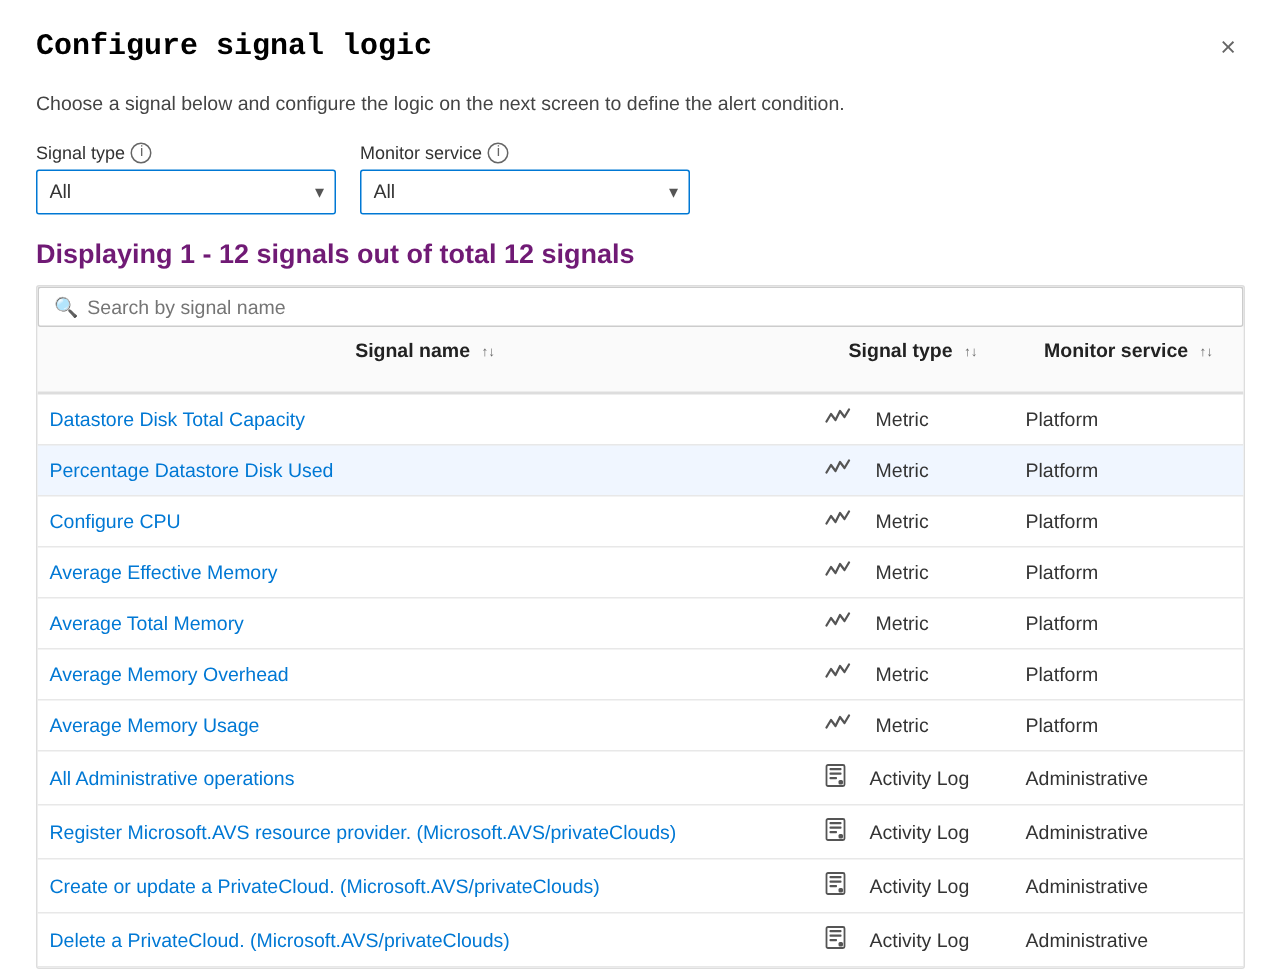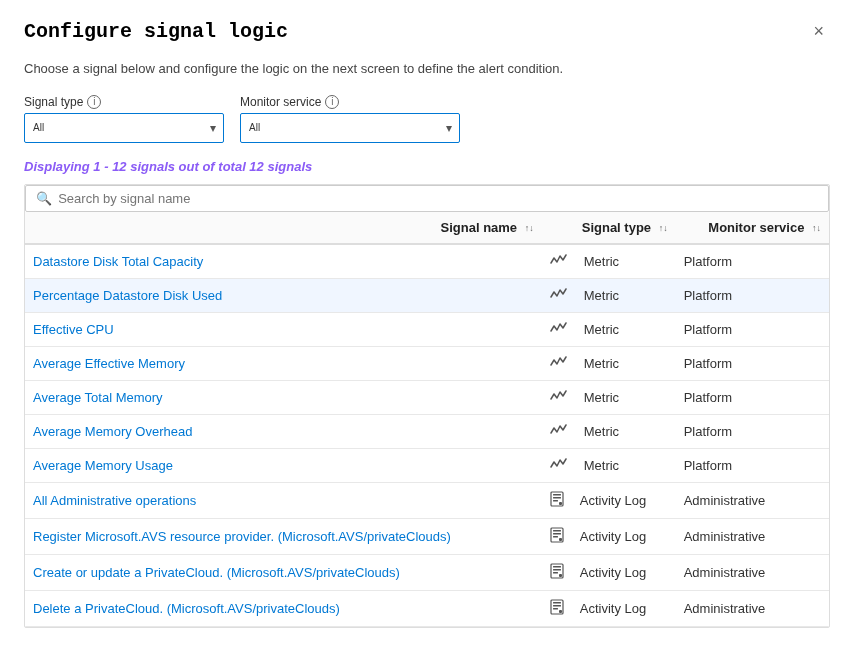--- a/index.html
+++ b/index.html
@@ -80,43 +80,42 @@
       position: relative;
       display: inline-flex;
       align-items: center;
     }
     .filter-select {
       width: 200px;
       height: 30px;
       padding: 4px 30px 4px 8px;
       border: 1px solid #0078d4;
       border-radius: 2px;
-      font-size: 10px;
+      font-size: 13px;
       color: #333;
       appearance: none;
       background: #fff;
       cursor: pointer;
       outline: none;
     }
     .select-arrow {
       position: absolute;
       right: 8px;
       pointer-events: none;
       color: #555;
       font-size: 12px;
     }
     .monitor-select {
       width: 220px;
     }
     .count-text {
-      font-size: 13px;
+      font-size: 18px;
       font-weight: 600;
-      color: #8b5cf6;
+      color: #701a75;
       margin-bottom: 10px;
-      font-style: italic;
     }
     .search-box {
       display: flex;
       align-items: center;
       border: 1px solid #ccc;
       border-radius: 2px;
       padding: 5px 10px;
       margin-bottom: 0;
       gap: 6px;
     }
@@ -136,22 +135,22 @@
       width: 100%;
       border-collapse: collapse;
     }
     thead tr {
       border-bottom: 2px solid #ddd;
     }
     th {
       font-size: 13px;
       font-weight: 600;
       color: #222;
-      padding: 8px 8px 8px 8px;
-      text-align: right;
+      padding: 8px 8px 20px 8px;
+      text-align: center;
       white-space: nowrap;
     }
     th .sort-icon {
       display: inline-flex;
       flex-direction: column;
       margin-left: 4px;
       vertical-align: middle;
       font-size: 9px;
       color: #666;
     }
@@ -271,21 +270,21 @@
               <div class="signal-type-cell">
                 <span><svg width="18" height="14" viewBox="0 0 18 14" fill="none" xmlns="http://www.w3.org/2000/svg">
                     <polyline points="1,10 4,5 7,9 10,3 13,7 16,2" stroke="#555" stroke-width="1.5" fill="none" stroke-linejoin="round" stroke-linecap="round"></polyline>
                   </svg></span>
                 <span>Metric</span>
               </div>
             </td>
             <td>Platform</td>
           </tr>
           <tr>
-            <td><a class="signal-link">Effective CPU</a></td>
+            <td><a class="signal-link">Configure CPU</a></td>
             <td>
               <div class="signal-type-cell">
                 <span><svg width="18" height="14" viewBox="0 0 18 14" fill="none" xmlns="http://www.w3.org/2000/svg">
                     <polyline points="1,10 4,5 7,9 10,3 13,7 16,2" stroke="#555" stroke-width="1.5" fill="none" stroke-linejoin="round" stroke-linecap="round"></polyline>
                   </svg></span>
                 <span>Metric</span>
               </div>
             </td>
             <td>Platform</td>
           </tr>

